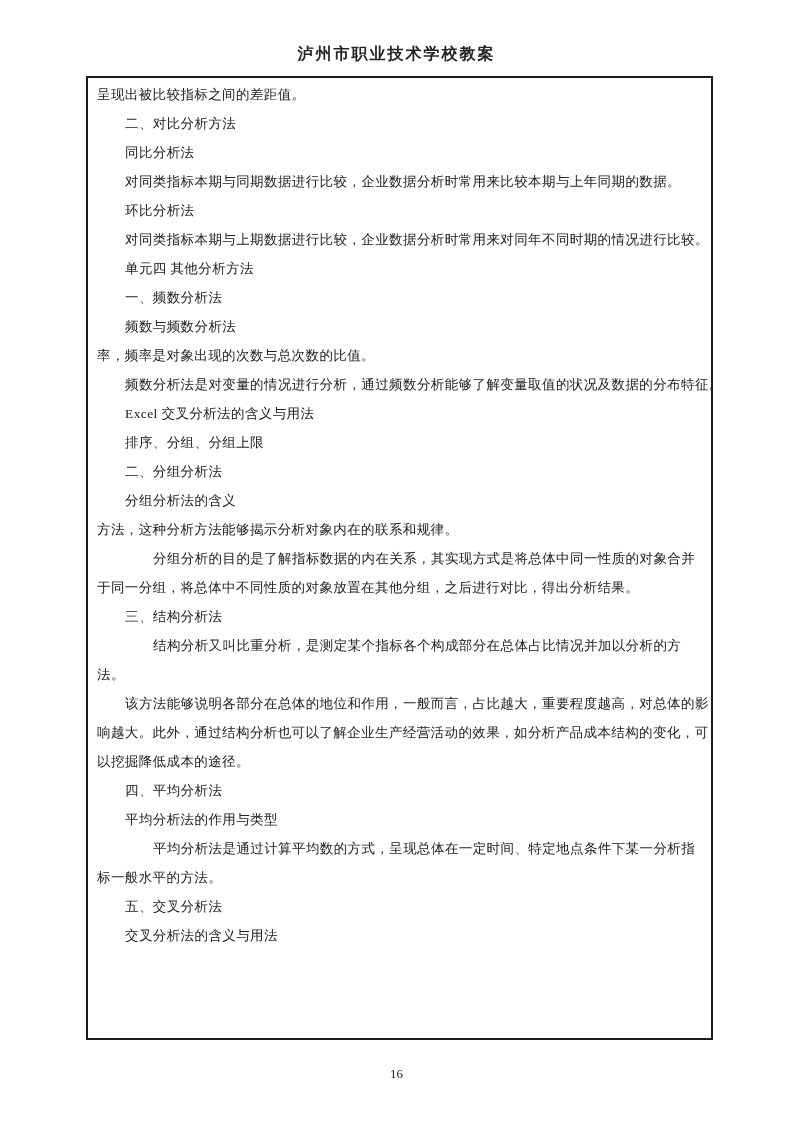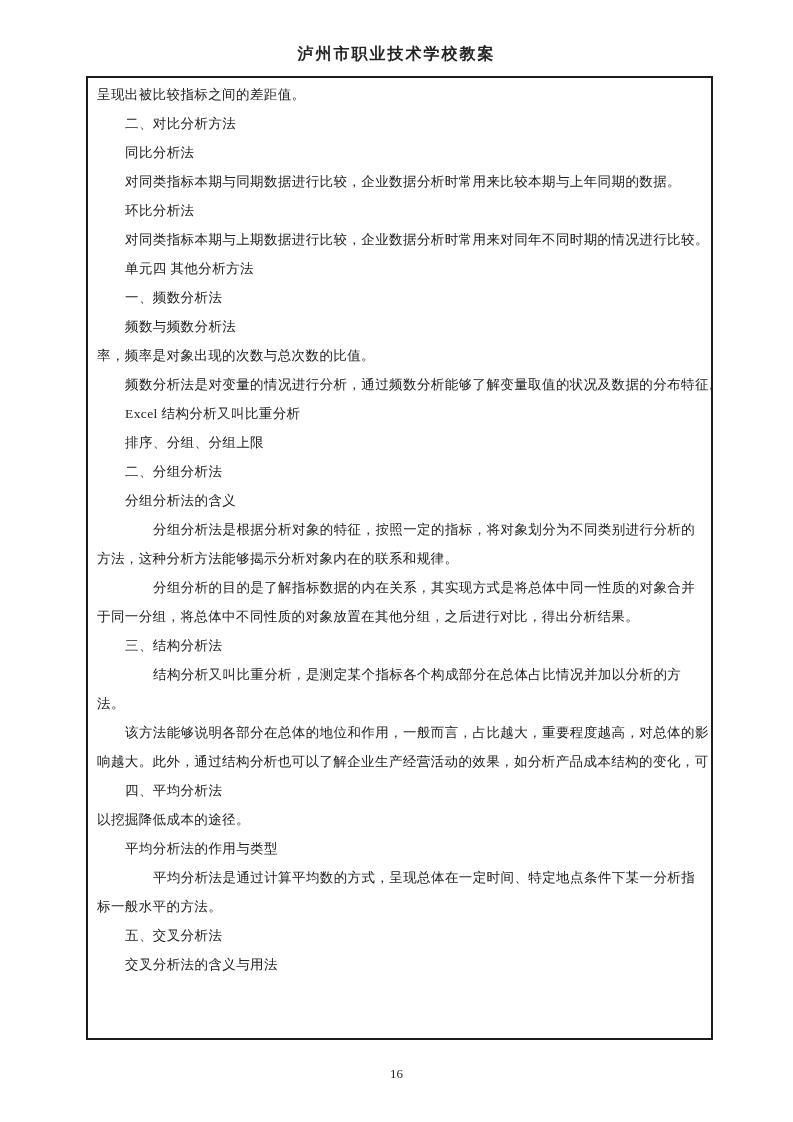--- a/index.html
+++ b/index.html
@@ -68,35 +68,34 @@
         <div class="line indent-std">二、对比分析方法</div>
         <div class="line indent-std">同比分析法</div>
         <div class="line indent-std">对同类指标本期与同期数据进行比较，企业数据分析时常用来比较本期与上年同期的数据。</div>
         <div class="line indent-std">环比分析法</div>
         <div class="line indent-std">对同类指标本期与上期数据进行比较，企业数据分析时常用来对同年不同时期的情况进行比较。</div>
         <div class="line indent-std">单元四 其他分析方法</div>
         <div class="line indent-std">一、频数分析法</div>
         <div class="line indent-std">频数与频数分析法</div>
         <div class="line indent-none">率，频率是对象出现的次数与总次数的比值。</div>
         <div class="line indent-std">频数分析法是对变量的情况进行分析，通过频数分析能够了解变量取值的状况及数据的分布特征。</div>
-        <div class="line indent-std">Excel 结构分析又叫比重分析</div>
+        <div class="line indent-std">Excel 交叉分析法的含义与用法</div>
         <div class="line indent-std">排序、分组、分组上限</div>
         <div class="line indent-std">二、分组分析法</div>
         <div class="line indent-std">分组分析法的含义</div>
-        <div class="line indent-deep">分组分析法是根据分析对象的特征，按照一定的指标，将对象划分为不同类别进行分析的</div>
         <div class="line indent-none">方法，这种分析方法能够揭示分析对象内在的联系和规律。</div>
         <div class="line indent-deep">分组分析的目的是了解指标数据的内在关系，其实现方式是将总体中同一性质的对象合并</div>
         <div class="line indent-none">于同一分组，将总体中不同性质的对象放置在其他分组，之后进行对比，得出分析结果。</div>
         <div class="line indent-std">三、结构分析法</div>
         <div class="line indent-deep">结构分析又叫比重分析，是测定某个指标各个构成部分在总体占比情况并加以分析的方</div>
         <div class="line indent-none">法。</div>
         <div class="line indent-std">该方法能够说明各部分在总体的地位和作用，一般而言，占比越大，重要程度越高，对总体的影</div>
         <div class="line indent-none">响越大。此外，通过结构分析也可以了解企业生产经营活动的效果，如分析产品成本结构的变化，可</div>
+        <div class="line indent-none">以挖掘降低成本的途径。</div>
         <div class="line indent-std">四、平均分析法</div>
-        <div class="line indent-none">以挖掘降低成本的途径。</div>
         <div class="line indent-std">平均分析法的作用与类型</div>
         <div class="line indent-deep">平均分析法是通过计算平均数的方式，呈现总体在一定时间、特定地点条件下某一分析指</div>
         <div class="line indent-none">标一般水平的方法。</div>
         <div class="line indent-std">五、交叉分析法</div>
         <div class="line indent-std">交叉分析法的含义与用法</div>
       </div>
   </div>
 
   <div class="page-number">16</div>
 </div>

